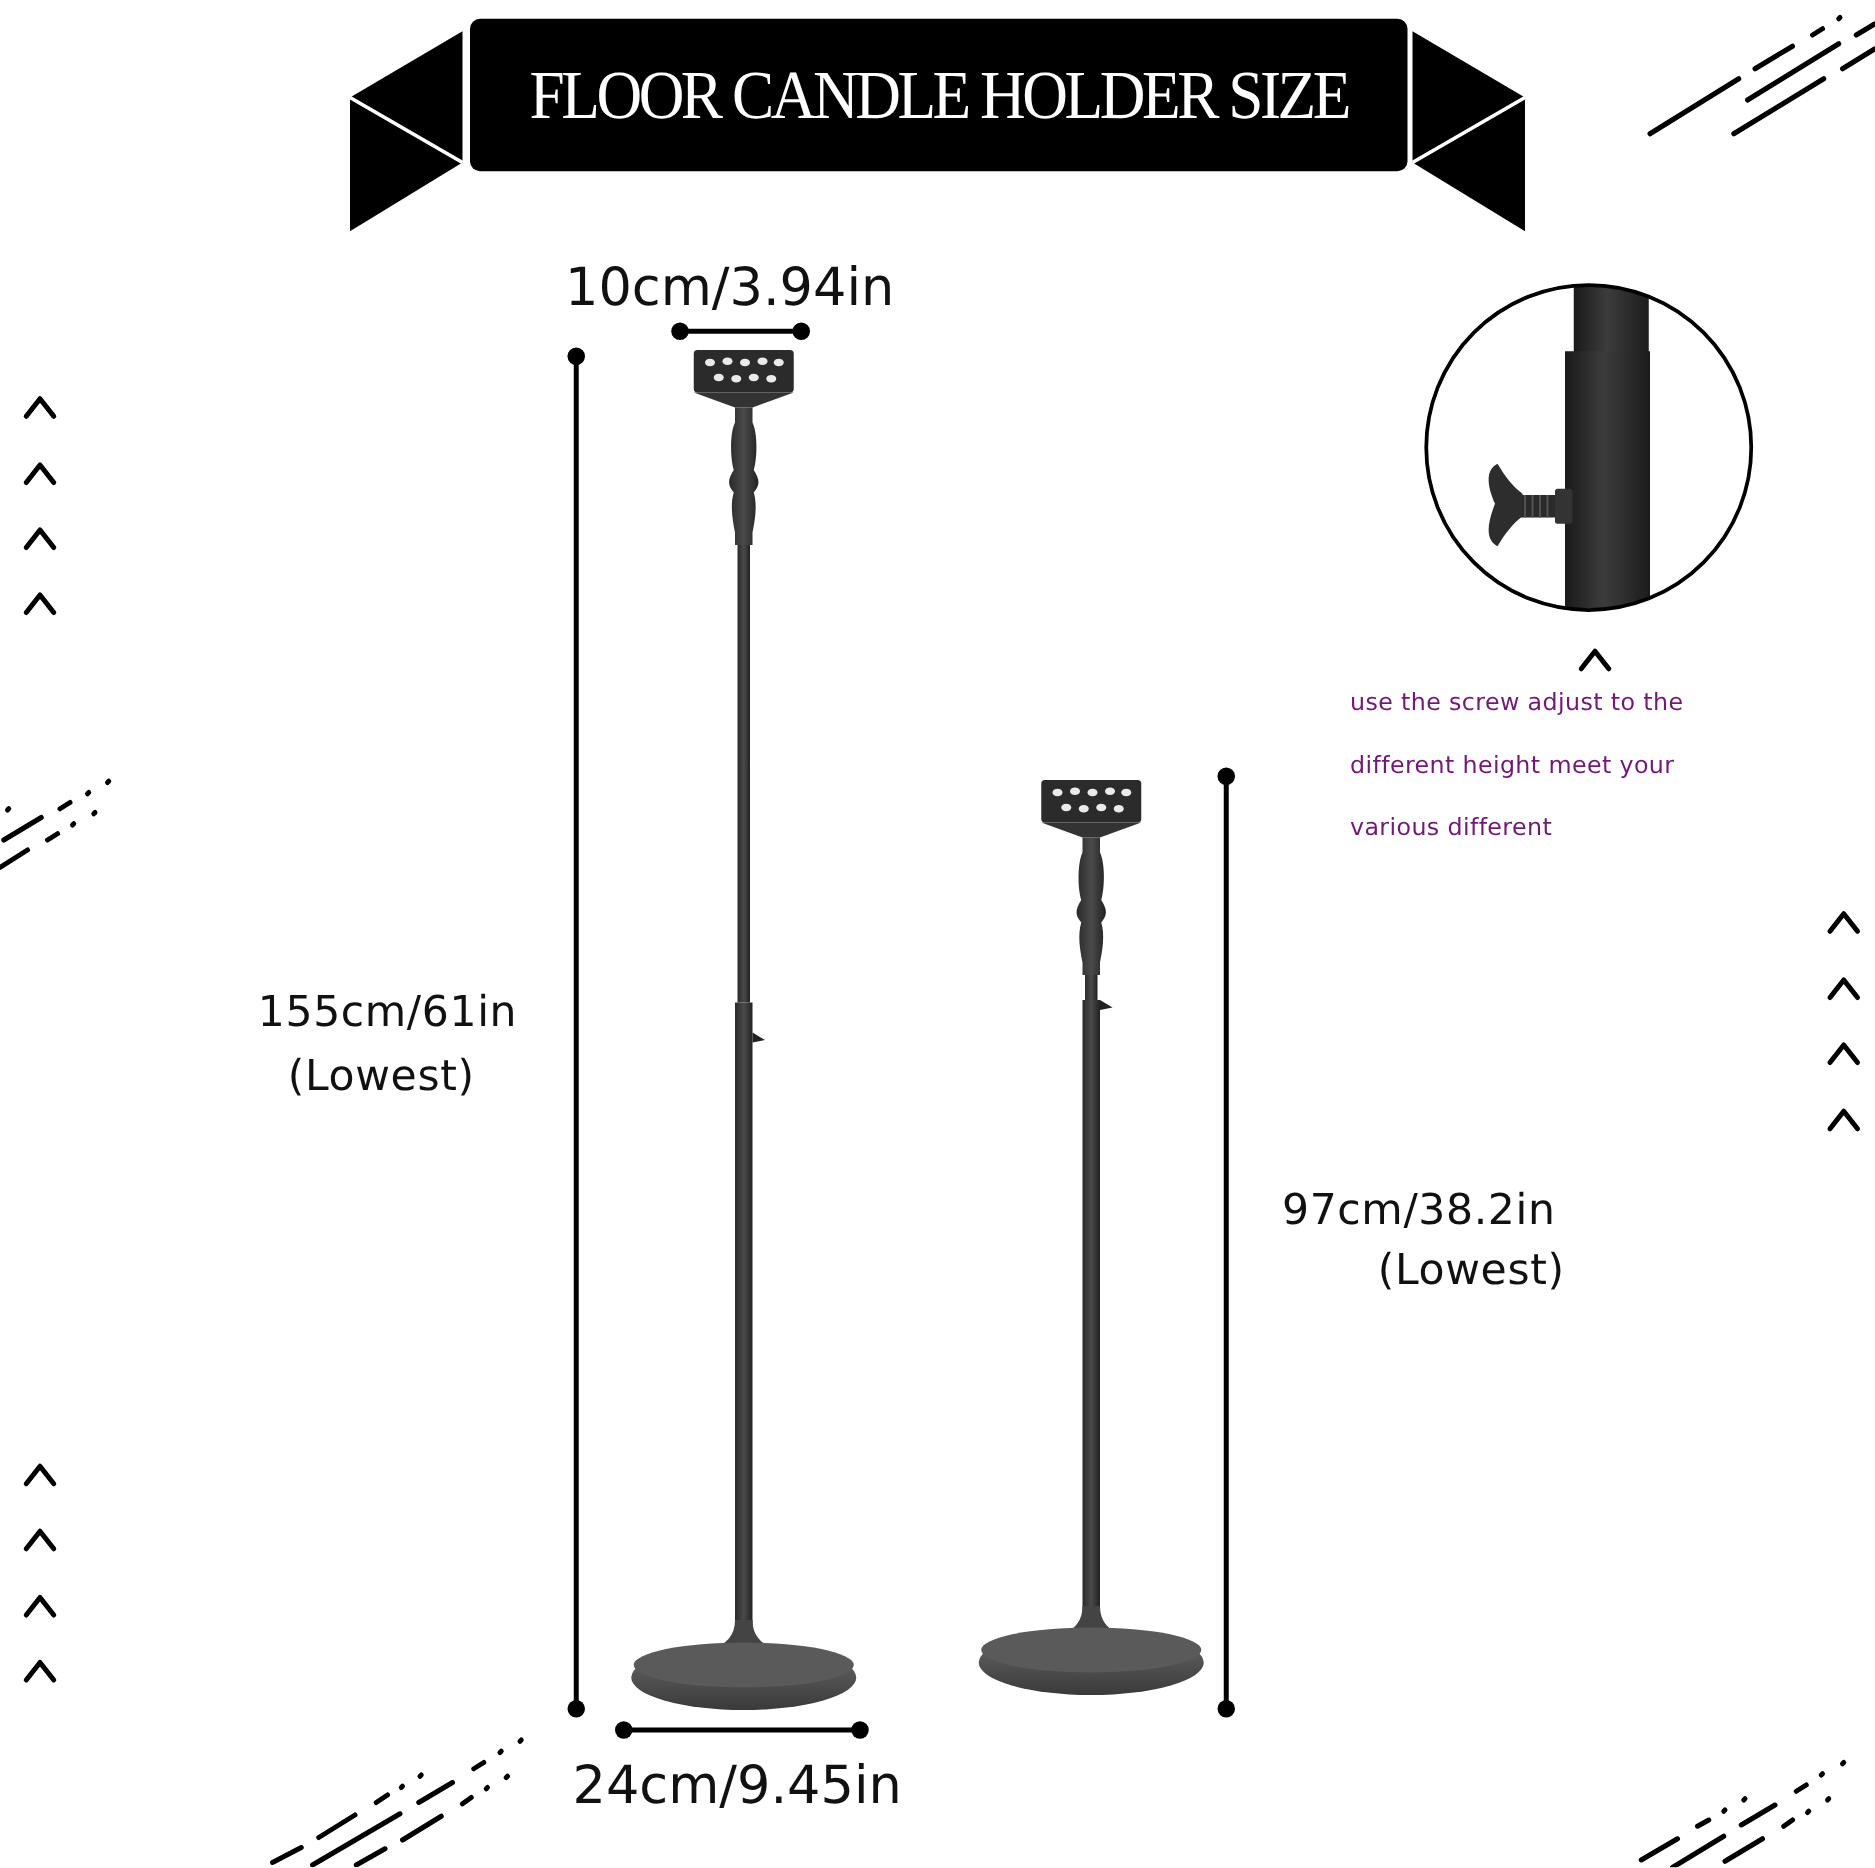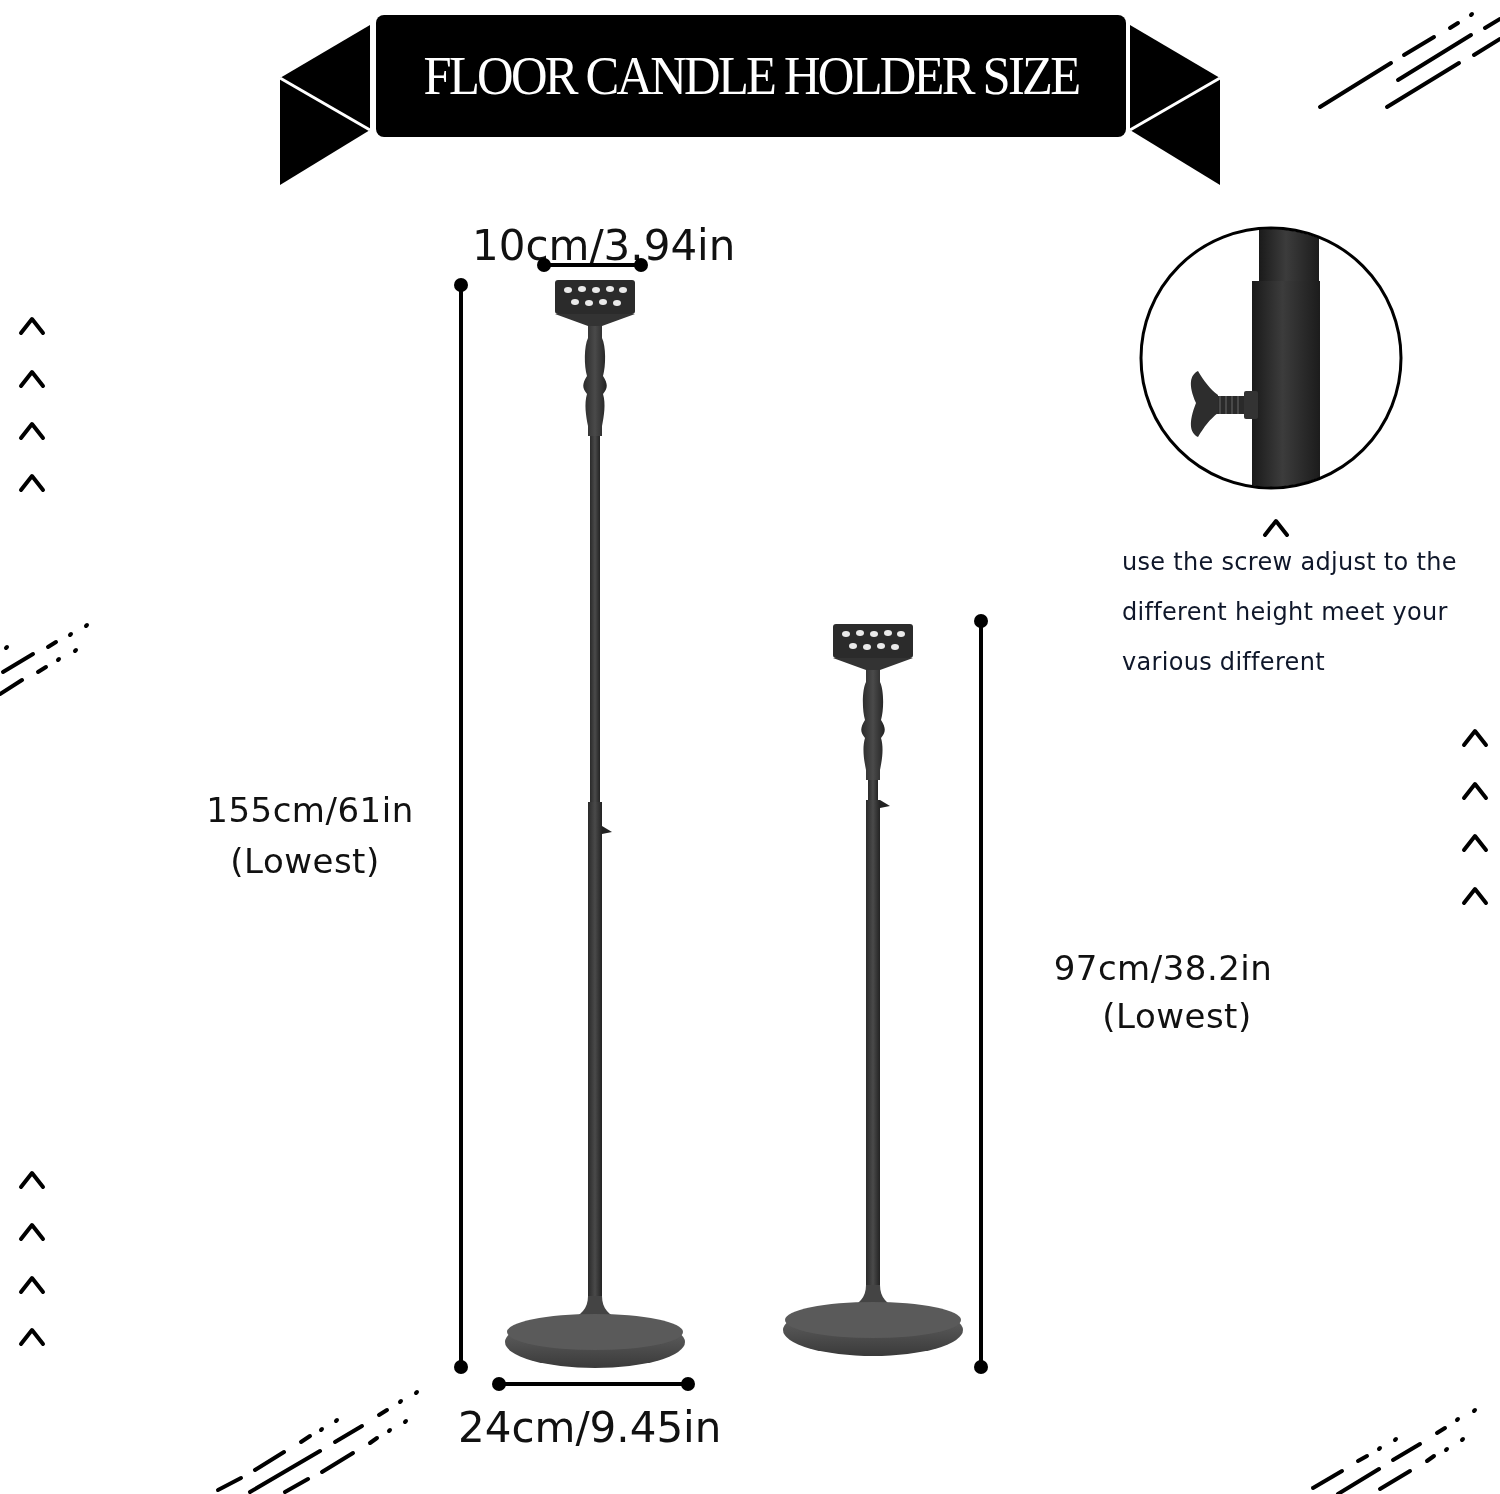--- a/index.html
+++ b/index.html
@@ -4,39 +4,39 @@
 <style>
   html, body { margin:0; padding:0; background:#ffffff; }
   body { width:1500px; height:1494px; position:relative; overflow:hidden; font-family:"Liberation Sans", "DejaVu Sans", sans-serif; color:#111; }
   .abs { position:absolute; }
   
   .banner-text { position:absolute; left:376px; top:15px; width:750px; height:120px; display:flex; align-items:center; justify-content:center;
     font-family:"Liberation Serif", "DejaVu Serif", serif; color:#fff; font-size:55px; letter-spacing:-3px; transform:scaleX(0.92); white-space:nowrap; }
   .label { position:absolute; font-family:"DejaVu Sans", "Liberation Sans", sans-serif; color:#111; white-space:nowrap; }
   .dim-lg { font-size:34px; letter-spacing:0.5px; line-height:50px; text-align:center; }
   .dim-md { font-size:42px; line-height:48px; }
-  .note { font-size:24px; line-height:50px; color:#0f172a; letter-spacing:0.3px;margin-left:42px; }
+  .note { font-size:19px; line-height:50px; color:#701a75; letter-spacing:0.3px; }
   .chev { position:absolute; width:30px; height:22px; }
 </style>
 </head>
 <body>
 
 <svg class="abs" style="left:270px;top:10px" width="960" height="180">
 
   <polygon points="100,15 10,68 10,175 100,120" fill="#000"></polygon>
   <line x1="10" y1="68" x2="100" y2="120" stroke="#fff" stroke-width="3"></line>
 
   <polygon points="860,15 950,68 950,175 860,120" fill="#000"></polygon>
   <line x1="950" y1="68" x2="860" y2="120" stroke="#fff" stroke-width="3"></line>
 
   <rect x="106" y="5" width="750" height="122" rx="8" ry="8" fill="#000"></rect>
 </svg>
 <div class="banner-text">FLOOR CANDLE HOLDER SIZE</div>
 
-<div class="label dim-md" style="left:472px;top:206px;margin-top:16px;">10cm/3.94in</div>
+<div class="label dim-md" style="left:452px;top:206px;">10cm/3.94in</div>
 <svg class="abs" style="left:535px;top:256px" width="115" height="18">
   <line x1="9" y1="9" x2="106" y2="9" stroke="#000" stroke-width="4"></line>
   <circle cx="9" cy="9" r="7" fill="#000"></circle>
     <circle cx="106" cy="9" r="7" fill="#000"></circle>
 </svg>
 
 <svg class="abs" style="left:452px;top:276px" width="20" height="1100">
   <line x1="9" y1="9" x2="9" y2="1091" stroke="#000" stroke-width="4"></line>
   <circle cx="9" cy="9" r="7" fill="#000"></circle>
     <circle cx="9" cy="1091" r="7" fill="#000"></circle>
@@ -112,21 +112,21 @@
   <path d="M88,665 C88,690 60,693 20,697 L170,697 C130,693 102,690 102,665 Z" fill="#444"></path>
   <ellipse cx="95" cy="710" rx="90" ry="26" fill="url(#baseg)"></ellipse>
   <ellipse cx="95" cy="700" rx="88" ry="18" fill="#5a5a5a"></ellipse>
 </svg>
 
 <svg class="abs" style="left:972px;top:612px" width="20" height="764">
   <line x1="9" y1="9" x2="9" y2="755" stroke="#000" stroke-width="4"></line>
   <circle cx="9" cy="9" r="7" fill="#000"></circle>
     <circle cx="9" cy="755" r="7" fill="#000"></circle>
 </svg>
-<div class="label dim-lg" style="left:995px;top:943px;width:280px;margin-left:28px;">97cm/38.2in</div>
+<div class="label dim-lg" style="left:995px;top:943px;width:280px;">97cm/38.2in</div>
 <div class="label dim-lg" style="left:1037px;top:991px;width:280px;">(Lowest)</div>
 
 <svg class="abs" style="left:1138px;top:225px" width="270" height="270">
   <defs>
     <clipPath id="circ">
         <circle cx="133" cy="133" r="129"></circle>
       </clipPath>
     <linearGradient id="tube" x1="0" x2="1">
       <stop offset="0" stop-color="#1a1a1a"></stop>
         <stop offset="0.45" stop-color="#3c3c3c"></stop>

